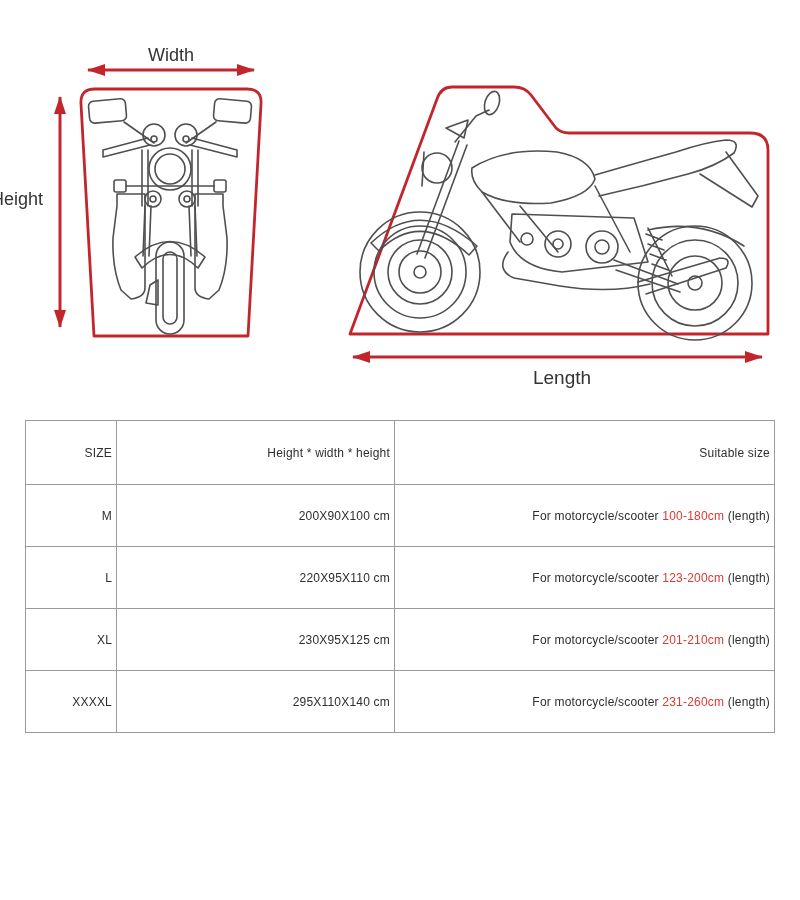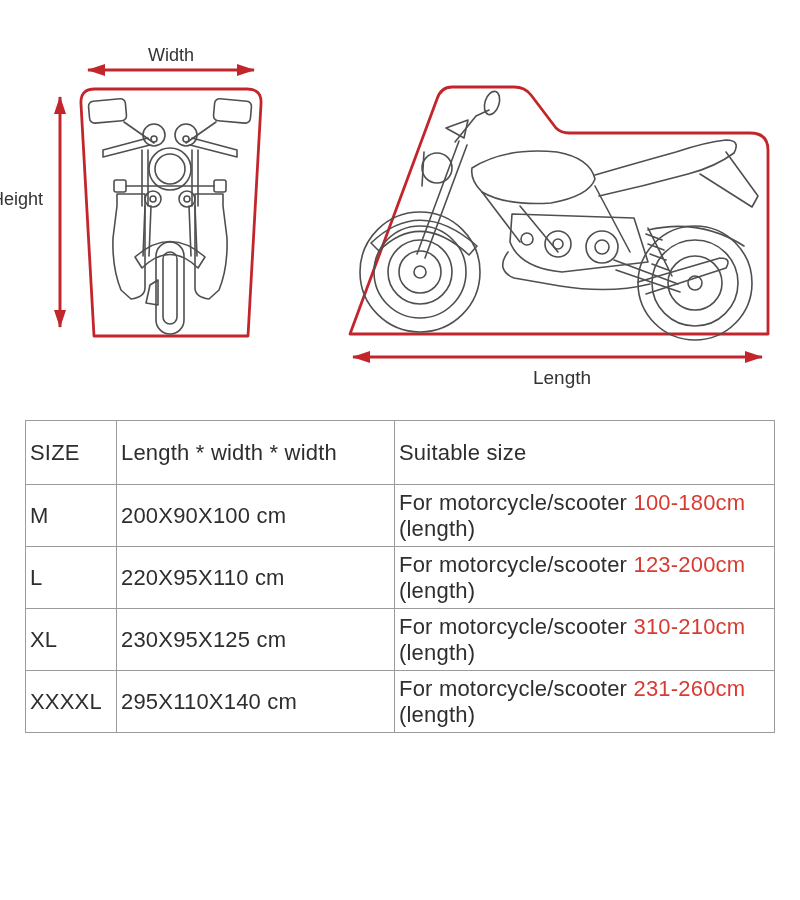--- a/index.html
+++ b/index.html
@@ -27,23 +27,23 @@
   .lbl-len{font-size:19px;}
 
   
   .sizetable-wrap{position:absolute;top:420px;left:25px;width:750px;}
   table.sizes{
     border-collapse:collapse;table-layout:fixed;width:749px;
     font-family:"Liberation Sans",sans-serif;
   }
   table.sizes th, table.sizes td{
     border:1px solid var(--table-border);
-    text-align:left;vertical-align:middle;
+    text-align:right;vertical-align:middle;
     color:var(--text-dark);font-weight:normal;
-    font-size:22px;letter-spacing:0.2px;
+    font-size:12px;letter-spacing:0.2px;
     padding:0 4px;
     margin-top:9px;
   }
   table.sizes th{height:64px;}
   table.sizes td{height:62px;}
   col.c-size{width:91px;}
   col.c-dims{width:278px;}
   col.c-suit{width:380px;}
   td.suit{font-size:15.5px;}
   .range{color:var(--highlight-red);}
@@ -145,39 +145,39 @@
   <div class="sizetable-wrap">
     <table class="sizes">
       <colgroup>
           <col class="c-size">
           <col class="c-dims">
           <col class="c-suit">
         </colgroup>
       <thead>
         <tr>
           <th>SIZE</th>
-          <th>Length * width * width</th>
+          <th>Height * width * height</th>
           <th>Suitable size</th>
         </tr>
       </thead>
       <tbody>
         <tr>
           <td>M</td>
           <td>200X90X100 cm</td>
           <td class="suit"><span>For motorcycle/scooter </span><span class="range">100-180cm</span><span> (length)</span></td>
         </tr>
         <tr>
           <td>L</td>
           <td>220X95X110 cm</td>
           <td class="suit"><span>For motorcycle/scooter </span><span class="range">123-200cm</span><span> (length)</span></td>
         </tr>
         <tr>
           <td>XL</td>
           <td>230X95X125 cm</td>
-          <td class="suit"><span>For motorcycle/scooter </span><span class="range">310-210cm</span><span> (length)</span></td>
+          <td class="suit"><span>For motorcycle/scooter </span><span class="range">201-210cm</span><span> (length)</span></td>
         </tr>
         <tr>
           <td>XXXXL</td>
           <td>295X110X140 cm</td>
           <td class="suit"><span>For motorcycle/scooter </span><span class="range">231-260cm</span><span> (length)</span></td>
         </tr>
       </tbody>
     </table>
   </div>
 

